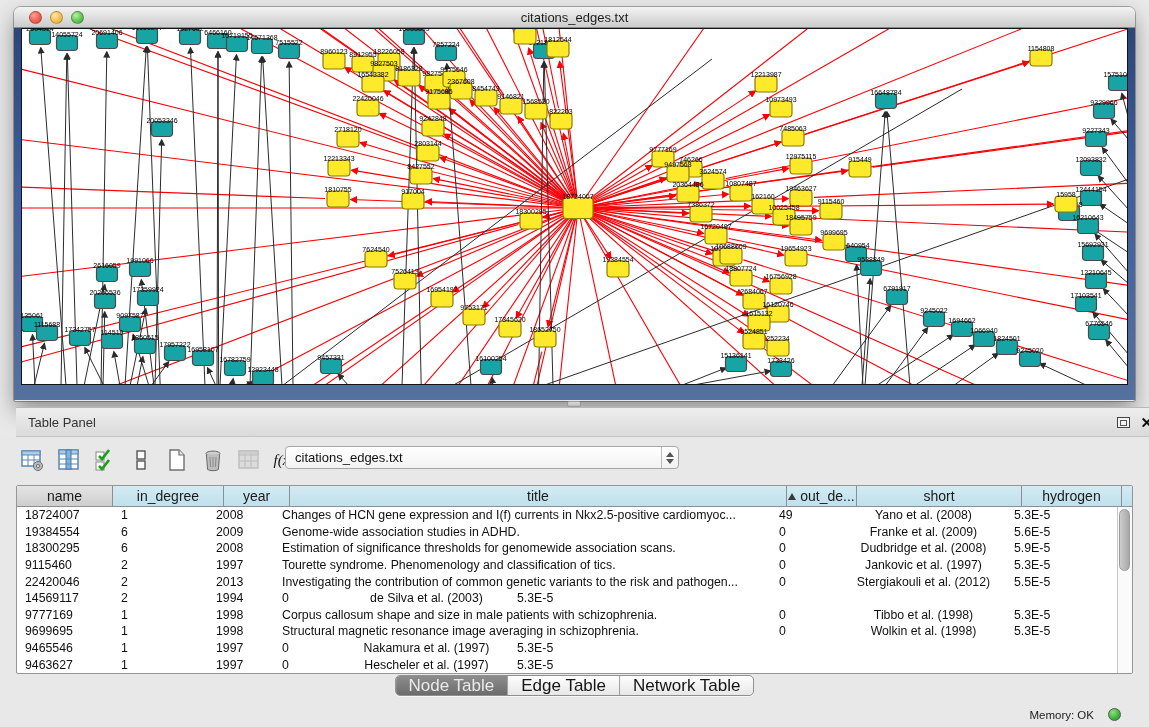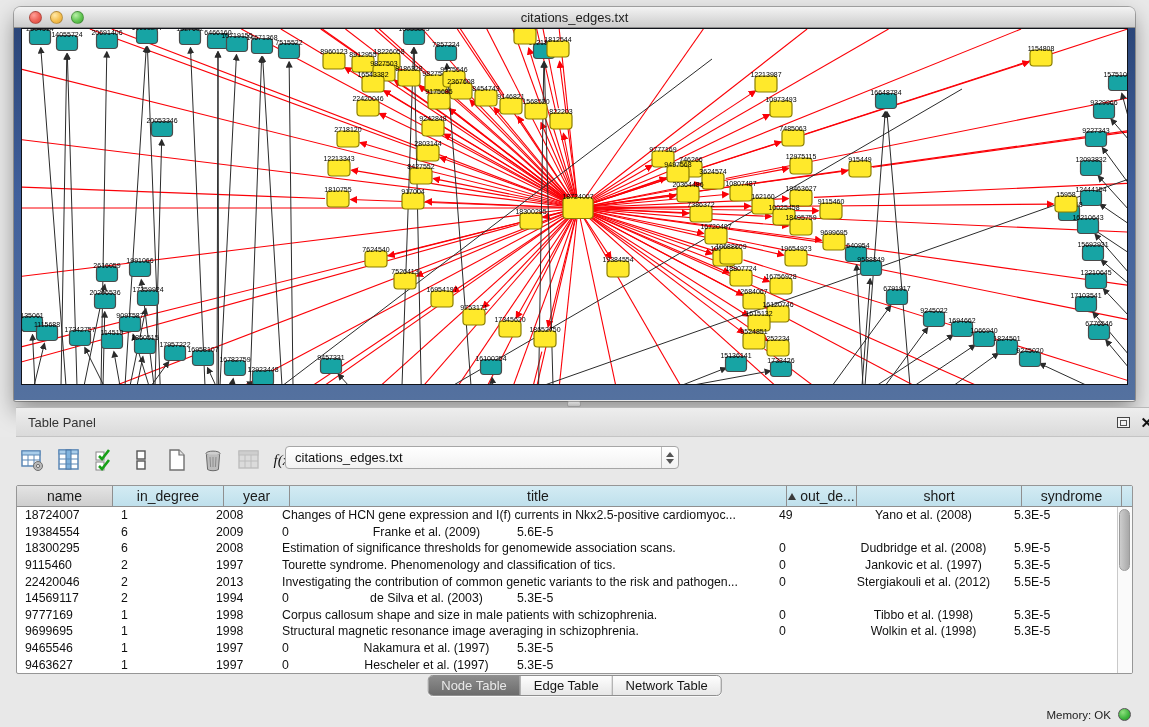--- a/index.html
+++ b/index.html
@@ -49,25 +49,25 @@
   .tbody{display:flex;flex:1}
   .rows{width:1102px;overflow:hidden}
   .trow{display:flex;height:16.6px;align-items:center}
   .tcell{font-size:12.3px;color:#101010;padding-left:8px;white-space:nowrap;overflow:hidden;flex:none}
   .c0{width:96px}.c1{width:95px}.c2{width:66px}.c3{width:497px}.c4{width:70px}.c5{width:165px;text-align:center;padding-left:0}.c6{width:100px}
   .h0{width:96px}.h1{width:111px}.h2{width:66px}.h3{width:497px}.h4{width:70px}.h5{width:165px}.h6{width:100px}
   .vscroll{width:15px;border-left:1px solid #c9c9c9;background:#fafafa;position:relative}
   .vthumb{position:absolute;left:1px;top:2px;width:11px;height:62px;border-radius:6px;background:linear-gradient(90deg,#cdcdcd,#a8a8a8);border:1px solid #9b9b9b}
 
   .tabs{position:absolute;left:50%;top:238px;transform:translateX(-50%);display:flex;height:21px;border:1px solid #8f8f8f;border-radius:5px;overflow:hidden;background:linear-gradient(#fefefe,#e7e7e7);box-shadow:0 1px 0 rgba(255,255,255,.7)}
-  .tab{padding:0 13px;font-size:13px;line-height:20px;color:#151515;border-right:1px solid #9f9f9f}
+  .tab{padding:0 13px;font-size:17px;line-height:20px;color:#151515;border-right:1px solid #9f9f9f}
   .tab:last-child{border-right:none}
   .tab.selected{background:linear-gradient(#8d8d8d,#6c6c6c);color:#e9e9e9}
 
-  .statusbar{position:absolute;right:0;bottom:0;height:25px;display:flex;align-items:center;gap:7px;padding-right:18px}
+  .statusbar{position:absolute;right:0;bottom:0;height:25px;display:flex;align-items:center;gap:14px;padding-right:28px}
   .mem-label{font-size:11.5px;color:#222}
   .mem-dot{width:13px;height:13px;border-radius:50%;border:1px solid #555;background:radial-gradient(circle at 35% 30%,#8fe07f,#3cb43c 60%,#2d8f2d)}
 </style>
 </head>
 <body>
 
 <div class="graph-window">
   <div class="titlebar">
     <div class="traffic">
       <span class="light red"></span>
@@ -833,39 +833,40 @@
           <span>title</span>
         </div>
         <div class="hcell h4">
           <span class="sort"></span>
           <span>out_de...</span>
         </div>
         <div class="hcell h5">
           <span>short</span>
         </div>
         <div class="hcell h6">
-          <span>syndrome</span>
+          <span>hydrogen</span>
         </div>
         <div class="hcell hsb"></div>
       </div>
     <div class="tbody">
       <div class="rows" id="rows">
           <div class="trow">
             <div class="tcell c0">18724007</div>
             <div class="tcell c1">1</div>
             <div class="tcell c2">2008</div>
             <div class="tcell c3">Changes of HCN gene expression and I(f) currents in Nkx2.5-positive cardiomyoc...</div>
             <div class="tcell c4">49</div>
             <div class="tcell c5">Yano et al. (2008)</div>
             <div class="tcell c6">5.3E-5</div>
           </div>
           <div class="trow">
             <div class="tcell c0">19384554</div>
             <div class="tcell c1">6</div>
             <div class="tcell c2">2009</div>
+            <div class="tcell c3">Genome-wide association studies in ADHD.</div>
             <div class="tcell c4">0</div>
             <div class="tcell c5">Franke et al. (2009)</div>
             <div class="tcell c6">5.6E-5</div>
           </div>
           <div class="trow">
             <div class="tcell c0">18300295</div>
             <div class="tcell c1">6</div>
             <div class="tcell c2">2008</div>
             <div class="tcell c3">Estimation of significance thresholds for genomewide association scans.</div>
             <div class="tcell c4">0</div>

